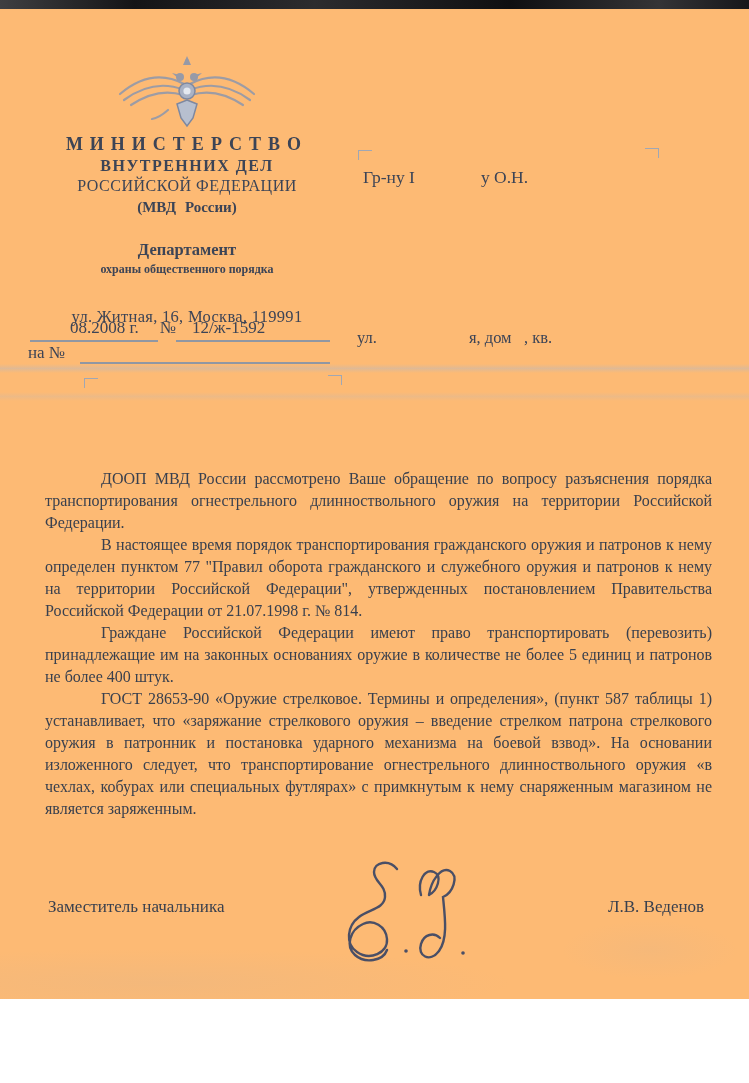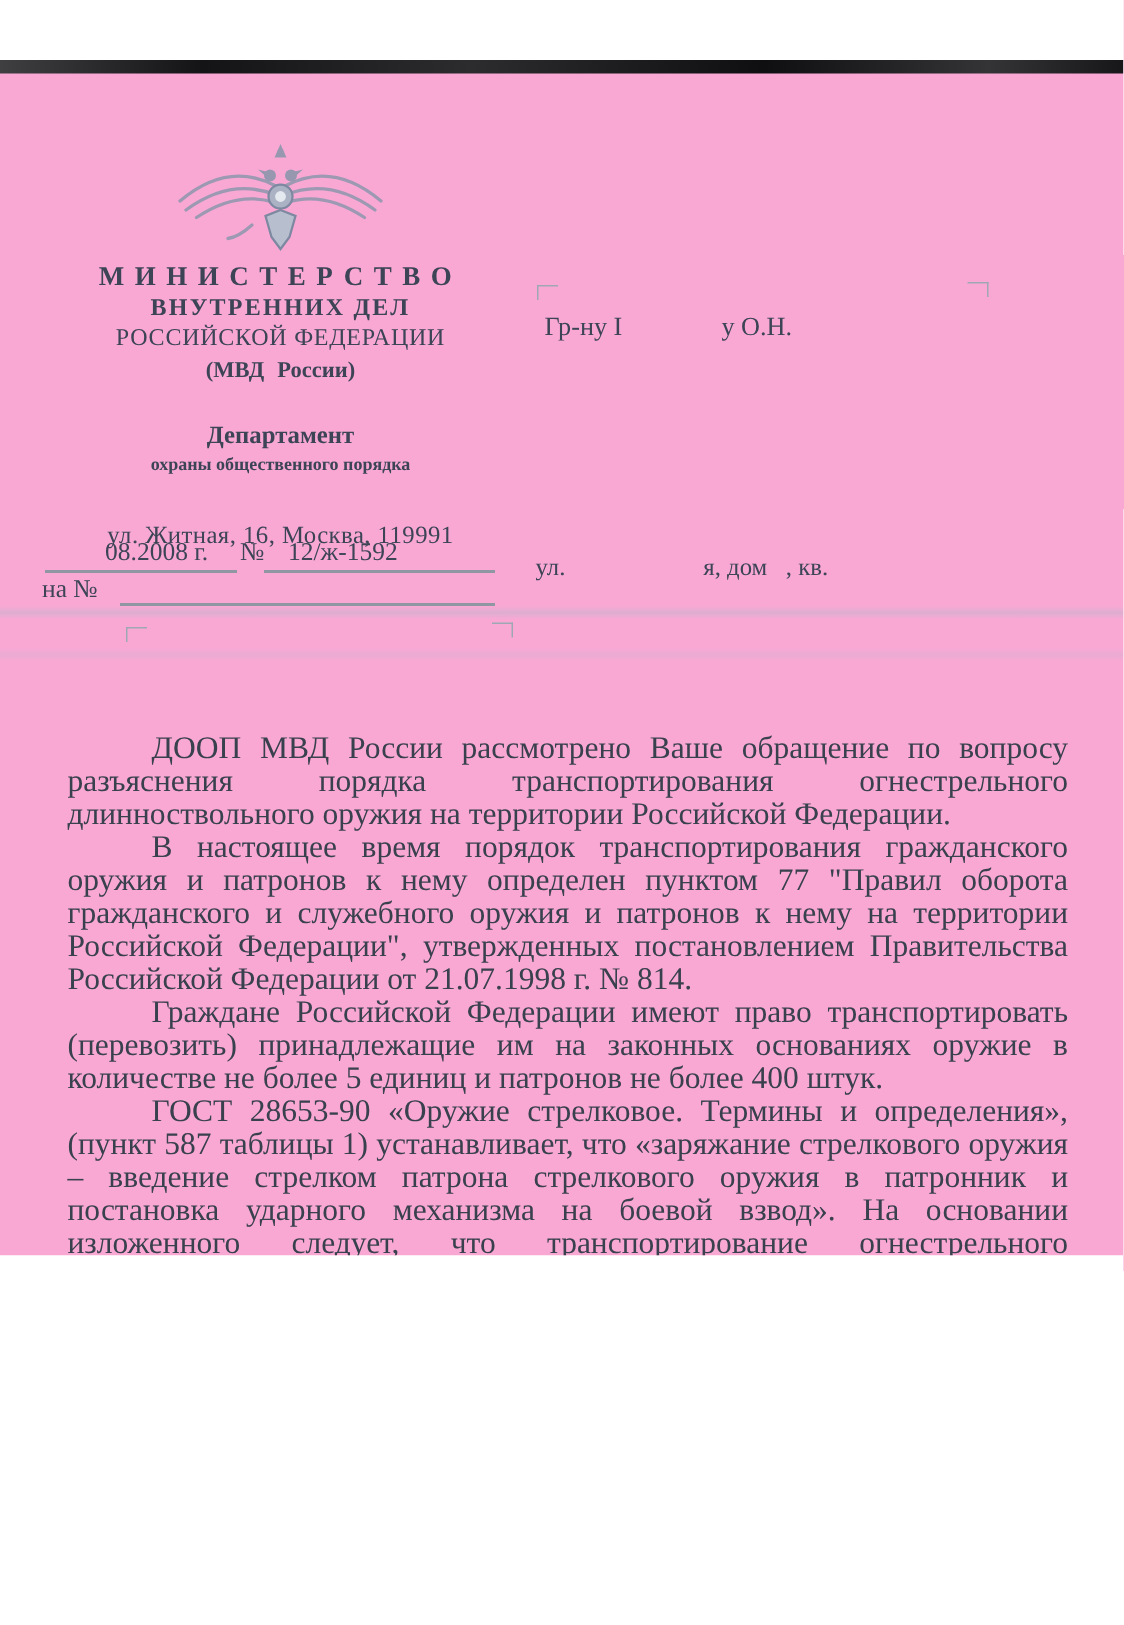--- a/index.html
+++ b/index.html
@@ -1,23 +1,22 @@
 <!DOCTYPE html>
 <html lang="ru"><head>
 <meta charset="utf-8">
 <style>
   html,body{margin:0;padding:0;background:#ffffff;}
   .page{
     position:relative;
-    width:749px;height:797px;
-    background:#f9a8d4;
+    width:749px;height:999px;
+    background:#fdba74;
     overflow:hidden;
     font-family:"Liberation Serif","DejaVu Serif",serif;
     color:#39404e;
-    margin-top:40px;
   }
   
   .scan-edge{
     position:absolute;left:0;top:0;width:749px;height:9px;
     background:linear-gradient(90deg,#3f3f41 0%,#141416 18%,#2c2c2e 42%,#0f0f11 68%,#343436 88%,#17171a 100%);
   }
   .scan-blob{position:absolute;pointer-events:none;}
   .crease{
     position:absolute;left:0;width:749px;height:9px;
     background:linear-gradient(to bottom,rgba(176,184,201,0) 0%,rgba(176,184,201,0.38) 50%,rgba(176,184,201,0) 100%);
@@ -39,22 +38,22 @@
   .corner.tl{border-left-width:1.5px;border-top-width:1.5px;}
   .corner.tr{border-right-width:1.5px;border-top-width:1.5px;}
   
   .recipient-name{position:absolute;left:363px;top:167px;font-size:17.5px;color:#3c4456;}
   .recipient-name .gap{display:inline-block;width:66px;}
   .recipient-addr{position:absolute;left:357px;top:327px;font-size:16.5px;color:#3c4456;line-height:21px;}
   .recipient-addr .street-gap{display:inline-block;width:92px;}
   .pre{white-space:pre;}
   
   .letter-body{
-    position:absolute;left:45px;top:447px;width:667px;
-    font-size:21px;line-height:22px;color:#39404e;
+    position:absolute;left:45px;top:468px;width:667px;
+    font-size:16px;line-height:22px;color:#39404e;
     text-align:justify;
   }
   .letter-body p{margin:0;text-indent:56px;}
   
   .sign-title{position:absolute;left:48px;top:897px;font-size:17px;color:#39404e;}
   .sign-name{position:absolute;left:608px;top:897px;font-size:17px;color:#39404e;}
   .sign-script{position:absolute;left:333px;top:855px;}
 </style>
 </head>
 <body>

